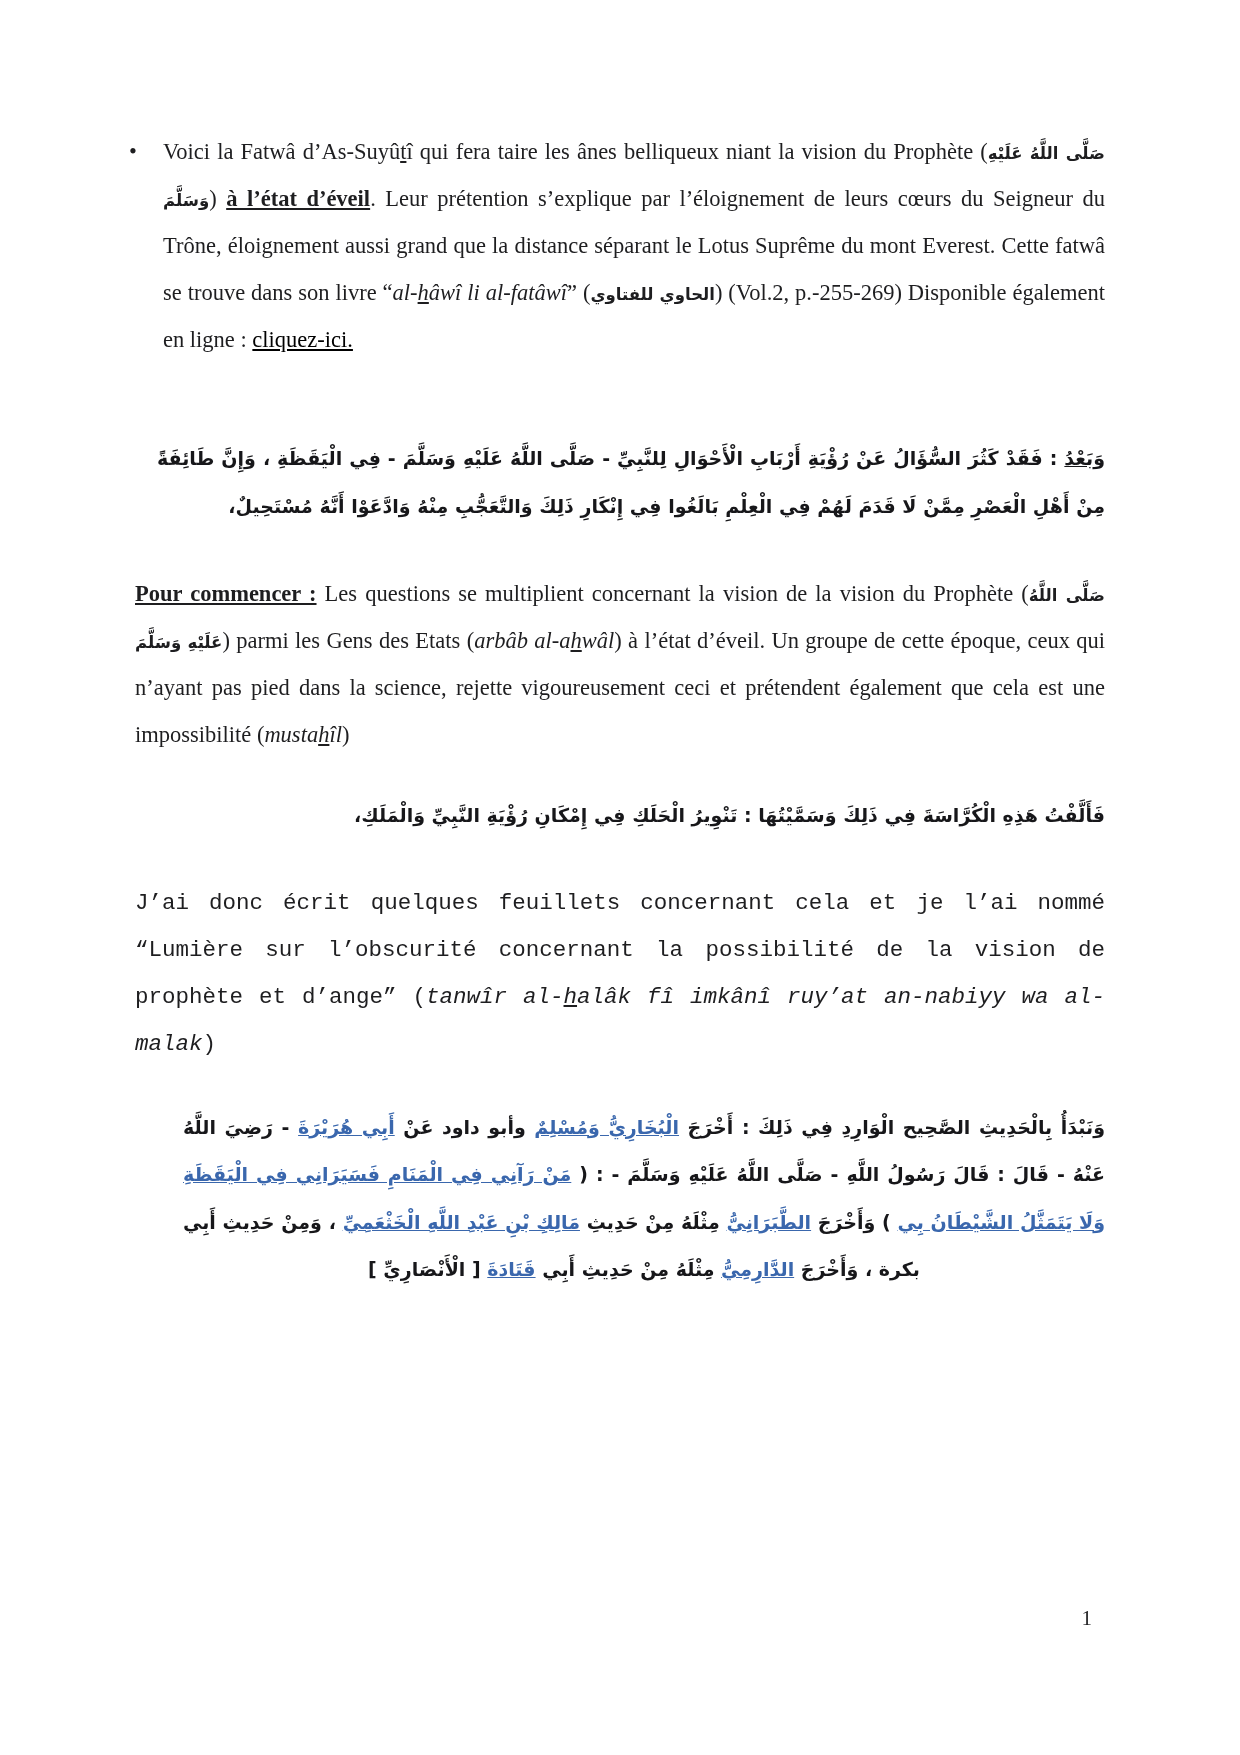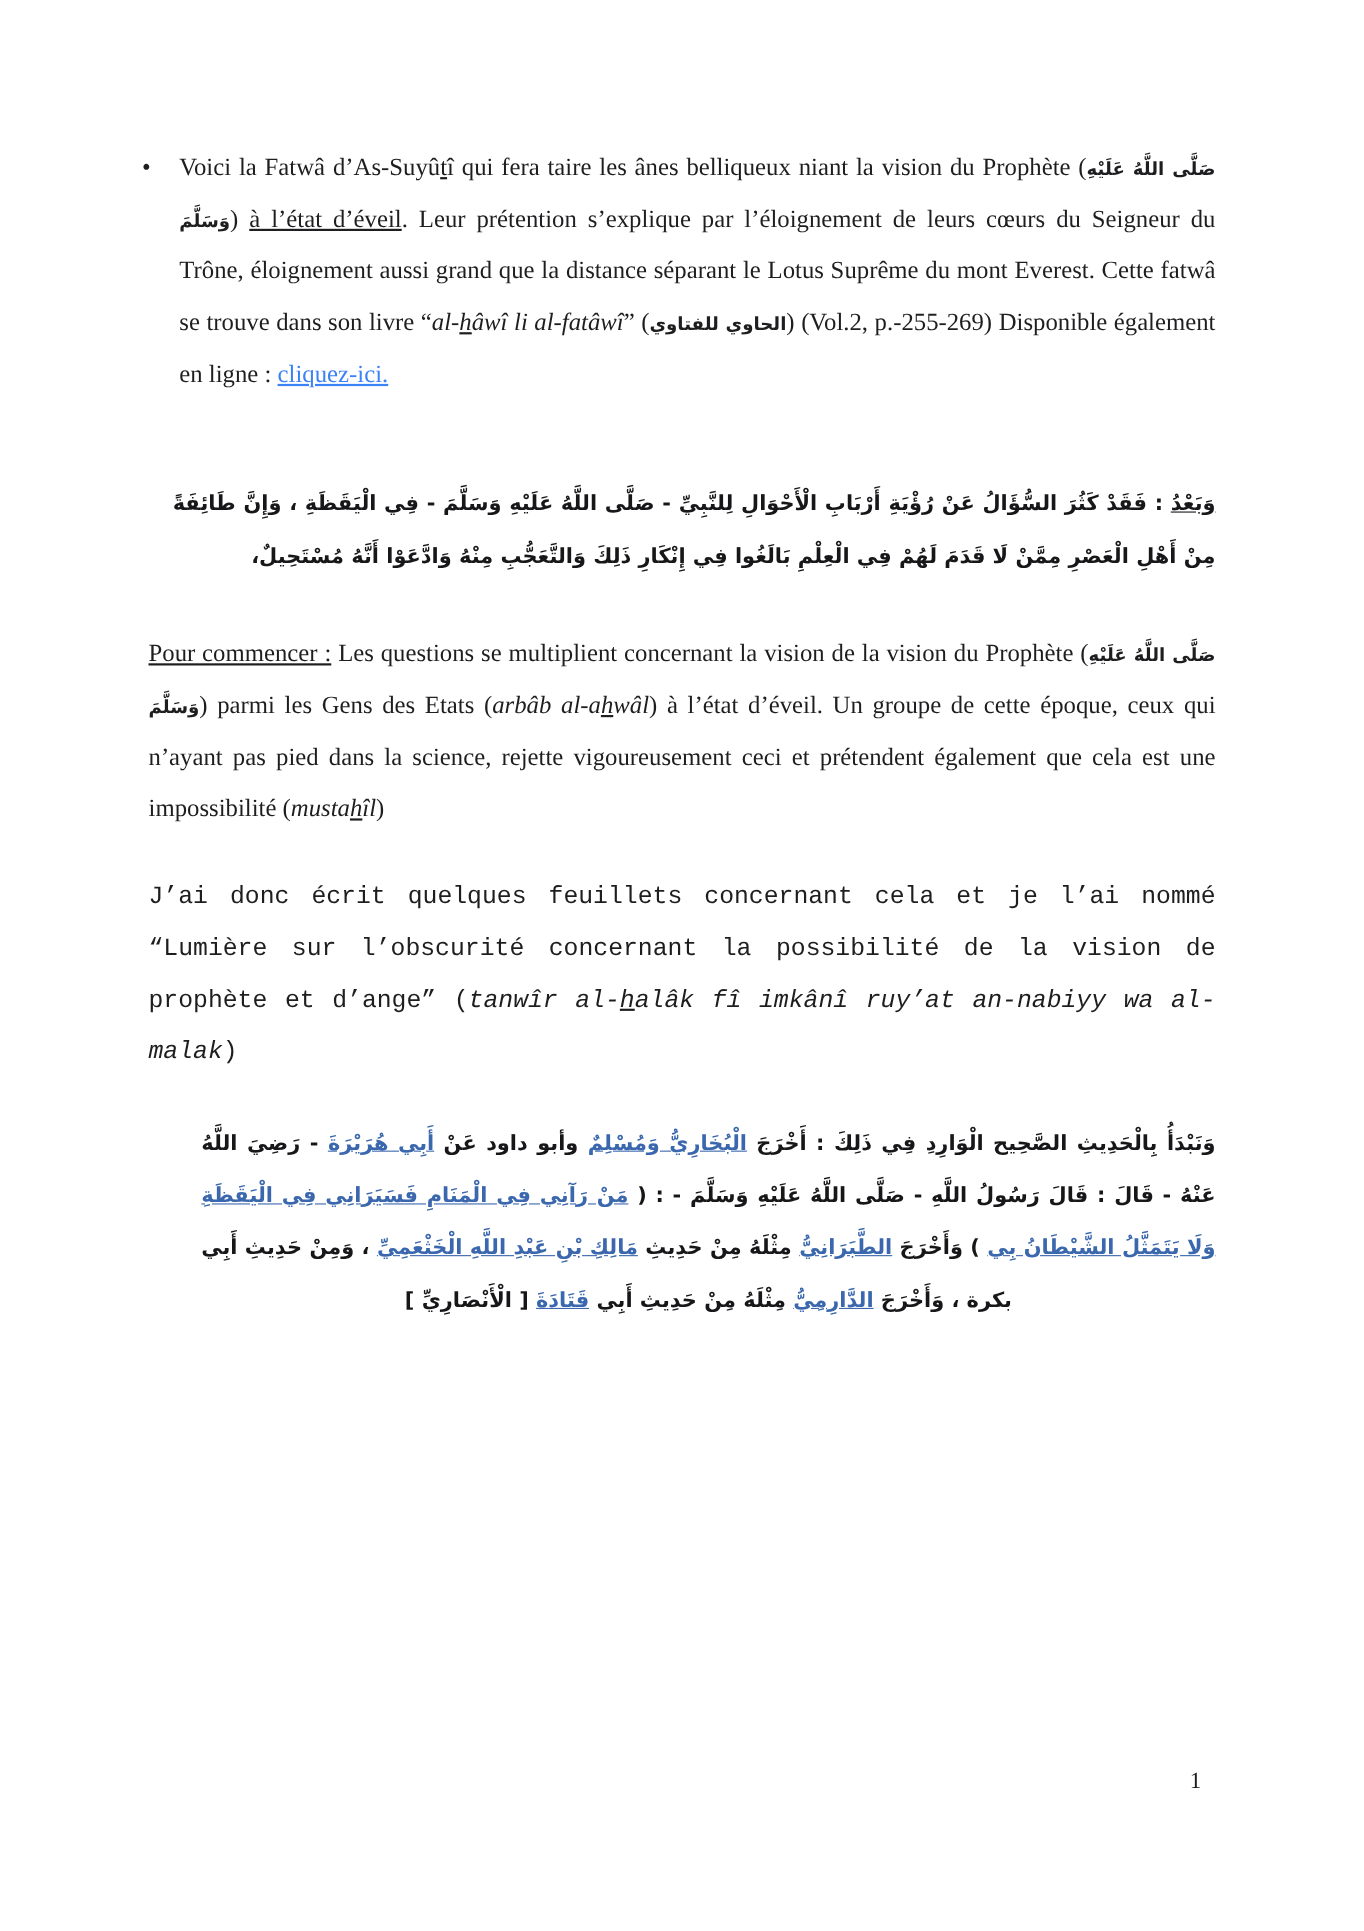--- a/index.html
+++ b/index.html
@@ -13,24 +13,24 @@
     font-family:"Liberation Serif", serif;
     font-size:22.5px;
     line-height:2.09;
     overflow:hidden;
   }
   p{margin:0;}
   .jtext{text-align:justify;}
   .bullet-row{display:flex;align-items:flex-start;margin-bottom:72px;}
   .bullet{flex:0 0 34px;width:34px;margin-left:-6px;}
   .bullet-row .jtext{flex:1 1 auto;}
-  .bu{font-weight:normal;text-decoration:underline;}
+  .bu{font-weight:bold;text-decoration:underline;}
   .it{font-style:italic;}
   .u{text-decoration:underline;}
-  .link{color:#3b82f6;text-decoration:underline;cursor:pointer;}
+  .link{color:#000000;text-decoration:underline;cursor:pointer;}
   .ar{font-family:"DejaVu Sans", sans-serif;font-weight:bold;}
   .ar-inline{font-size:16.5px;line-height:1;}
   .ar-block{
     direction:rtl;
     font-size:19px;
     line-height:2.5;
     color:#17171a;
   }
   .ar-right{text-align:right;}
   .ar-justify{text-align:justify;}
@@ -57,20 +57,21 @@
     <span class="bullet">•</span>
     <p class="jtext"><span>Voici la Fatwâ d’As-Suyû</span><span class="u">t</span><span>î qui fera taire les ânes belliqueux niant la vision du Prophète (</span><span class="ar ar-inline" dir="rtl">صَلَّى اللَّهُ عَلَيْهِ وَسَلَّمَ</span><span>) </span><span class="bu">à l’état d’éveil</span><span>. Leur prétention s’explique par l’éloignement de leurs cœurs du Seigneur du Trône, éloignement aussi grand que la distance séparant le Lotus Suprême du mont Everest. Cette fatwâ se trouve dans son livre “</span><span class="it">al-</span><span class="it u">h</span><span class="it">âwî li al-fatâwî</span><span>” (</span><span class="ar ar-inline" dir="rtl">الحاوي للفتاوي</span><span>) (Vol.2, p.-255-269) Disponible également en ligne : </span><a href="#" class="link">cliquez-ici.</a></p>
   </div>
 
 
 
   <p class="ar ar-block ar-justify arabic-intro"><span class="u">وَبَعْدُ</span><span> : فَقَدْ كَثُرَ السُّؤَالُ عَنْ رُؤْيَةِ أَرْبَابِ الْأَحْوَالِ لِلنَّبِيِّ - صَلَّى اللَّهُ عَلَيْهِ وَسَلَّمَ - فِي الْيَقَظَةِ ، وَإِنَّ طَائِفَةً مِنْ أَهْلِ الْعَصْرِ مِمَّنْ لَا قَدَمَ لَهُمْ فِي الْعِلْمِ بَالَغُوا فِي إِنْكَارِ ذَلِكَ وَالتَّعَجُّبِ مِنْهُ وَادَّعَوْا أَنَّهُ مُسْتَحِيلٌ،</span></p>
 
   <p class="jtext pour-commencer"><span class="bu">Pour commencer :</span><span> Les questions se multiplient concernant la vision de la vision du Prophète (</span><span class="ar ar-inline" dir="rtl">صَلَّى اللَّهُ عَلَيْهِ وَسَلَّمَ</span><span>) parmi les Gens des Etats (</span><span class="it">arbâb al-a</span><span class="it u">h</span><span class="it">wâl</span><span>) à l’état d’éveil. Un groupe de cette époque, ceux qui n’ayant pas pied dans la science, rejette vigoureusement ceci et prétendent également que cela est une impossibilité (</span><span class="it">musta</span><span class="it u">h</span><span class="it">îl</span><span>)</span></p>
 
+  <p class="ar ar-block ar-right kurrasa">فَأَلَّفْتُ هَذِهِ الْكُرَّاسَةَ فِي ذَلِكَ وَسَمَّيْتُهَا : تَنْوِيرُ الْحَلَكِ فِي إِمْكَانِ رُؤْيَةِ النَّبِيِّ وَالْمَلَكِ،</p>
 
   <p class="jtext jai-donc"><span>J’ai donc écrit quelques feuillets concernant cela et je l’ai nommé “Lumière sur l’obscurité concernant la possibilité de la vision de prophète et d’ange” (</span><span class="it">tanwîr al-</span><span class="it u">h</span><span class="it">alâk fî imkânî ruy’at an-nabiyy wa al-malak</span><span>)</span></p>
 
   <p class="ar ar-block ar-justify-lastcenter"><span>وَنَبْدَأُ بِالْحَدِيثِ الصَّحِيح الْوَارِدِ فِي ذَلِكَ : أَخْرَجَ </span><a href="#" class="ar-link">الْبُخَارِيُّ وَمُسْلِمٌ</a><span> وأبو داود عَنْ </span><a href="#" class="ar-link">أَبِي هُرَيْرَةَ</a><span> - رَضِيَ اللَّهُ عَنْهُ - قَالَ : قَالَ رَسُولُ اللَّهِ - صَلَّى اللَّهُ عَلَيْهِ وَسَلَّمَ - : ( </span><a href="#" class="ar-link">مَنْ رَآنِي فِي الْمَنَامِ فَسَيَرَانِي فِي الْيَقَظَةِ وَلَا يَتَمَثَّلُ الشَّيْطَانُ بِي</a><span> ) وَأَخْرَجَ </span><a href="#" class="ar-link">الطَّبَرَانِيُّ</a><span> مِثْلَهُ مِنْ حَدِيثِ </span><a href="#" class="ar-link">مَالِكِ بْنِ عَبْدِ اللَّهِ الْخَثْعَمِيِّ</a><span> ، وَمِنْ حَدِيثِ أَبِي بكرة ، وَأَخْرَجَ </span><a href="#" class="ar-link">الدَّارِمِيُّ</a><span> مِثْلَهُ مِنْ حَدِيثِ أَبِي </span><a href="#" class="ar-link">قَتَادَةَ</a><span> [ الْأَنْصَارِيِّ ]</span></p>
 
   <div class="page-number">1</div>
 
 </div>
 
 </body></html>

